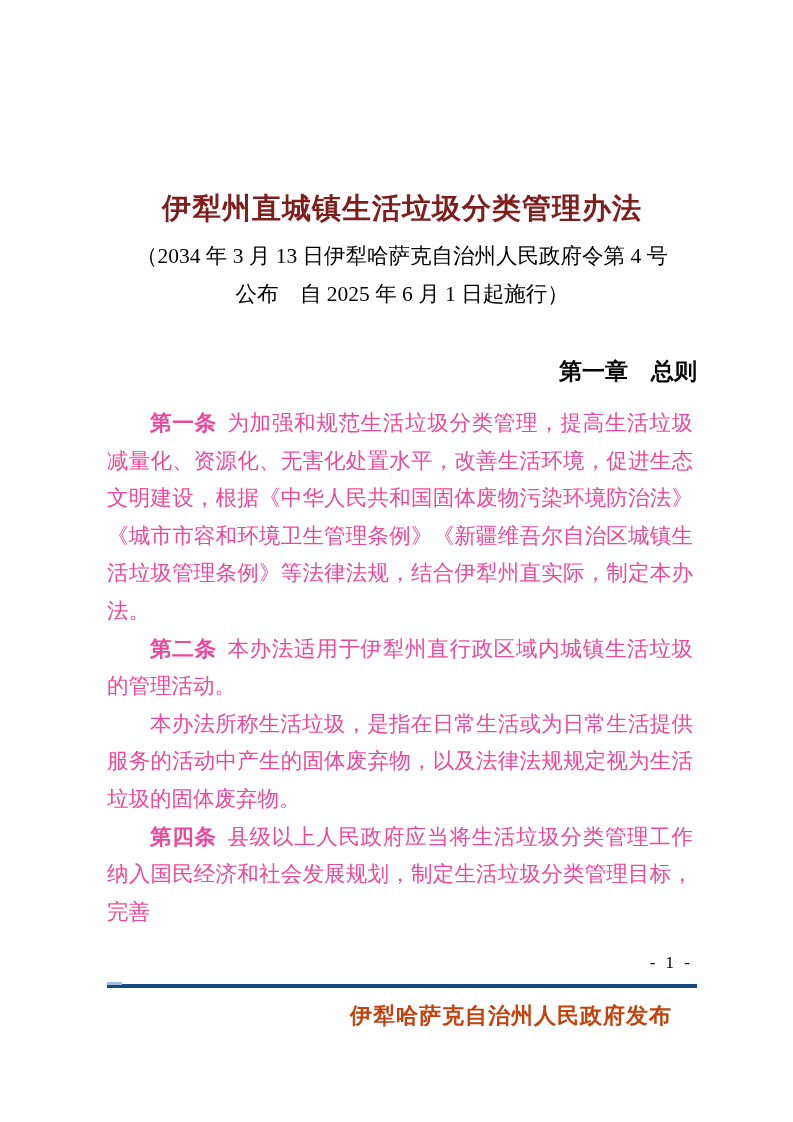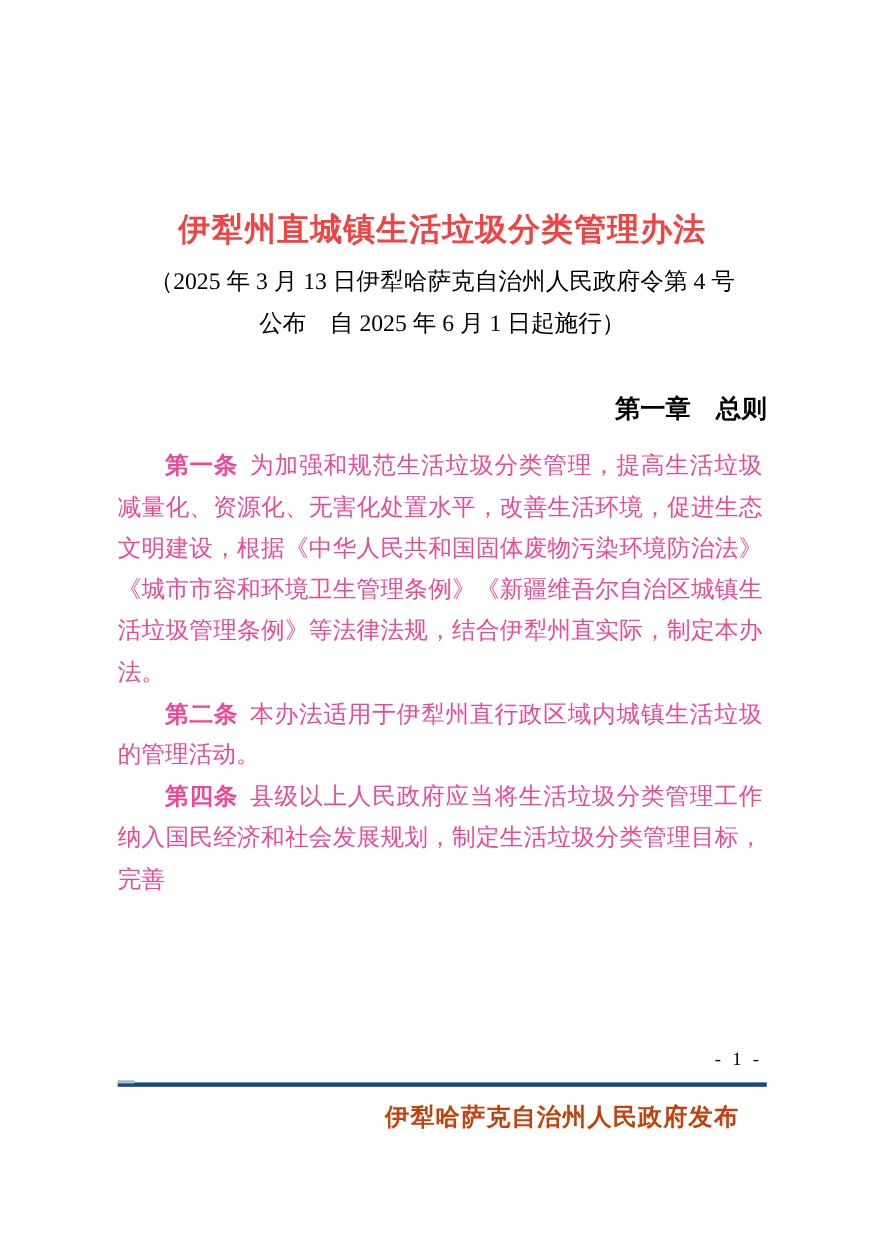--- a/index.html
+++ b/index.html
@@ -40,21 +40,21 @@
     position: relative;
   }
 
   
   .doc-title {
     position: absolute; left: 107px; top: 189px; width: 590px;
     text-align: center;
     font-family: Liberation Mono, monospace;
     font-weight: bold;
     font-size: 29px;
-    color: #ef4444;
+    color: #7f1d1d;
     letter-spacing: 1px;
   }
   .promulgation {
     position: absolute; left: 107px; top: 238px; width: 590px;
     text-align: center;
     font-size: 21.5px;
     line-height: 37.5px;
     color: #000;
   }
 
@@ -112,34 +112,37 @@
 </style>
 </head>
 <body>
 
 <div class="page">
 
 
   <div class="doc-title">伊犁州直城镇生活垃圾分类管理办法</div>
 
   <div class="promulgation">
-    <div>（2025 年 3 月 13 日伊犁哈萨克自治州人民政府令第 4 号</div>
+    <div>（2034 年 3 月 13 日伊犁哈萨克自治州人民政府令第 4 号</div>
     <div>公布　自 2025 年 6 月 1 日起施行）</div>
   </div>
 
   <div class="chapter-heading">第一章　总则</div>
 
   <div class="body-text">
     <p>
       <span class="article-label">第一条</span><span>为加强和规范生活垃圾分类管理，提高生活垃圾减量化、资源化、无害化处置水平，改善生活环境，促进生态文明建设，根据《中华人民共和国固体废物污染环境防治法》《城市市容和环境卫生管理条例》《新疆维吾尔自治区城镇生活垃圾管理条例》等法律法规，结合伊犁州直实际，制定本办法。</span>
     </p>
     <p>
       <span class="article-label">第二条</span><span>本办法适用于伊犁州直行政区域内城镇生活垃圾的管理活动。</span>
     </p>
     <p>
+      <span class="article-label"></span><span>本办法所称生活垃圾，是指在日常生活或为日常生活提供服务的活动中产生的固体废弃物，以及法律法规规定视为生活垃圾的固体废弃物。</span>
+    </p>
+    <p>
       <span class="article-label">第四条</span><span>县级以上人民政府应当将生活垃圾分类管理工作纳入国民经济和社会发展规划，制定生活垃圾分类管理目标，完善</span>
     </p>
   </div>
 
   <div class="page-number">- 1 -</div>
   <div class="footer-rule"></div>
   <div class="publisher">伊犁哈萨克自治州人民政府发布</div>
 
 </div>
 

